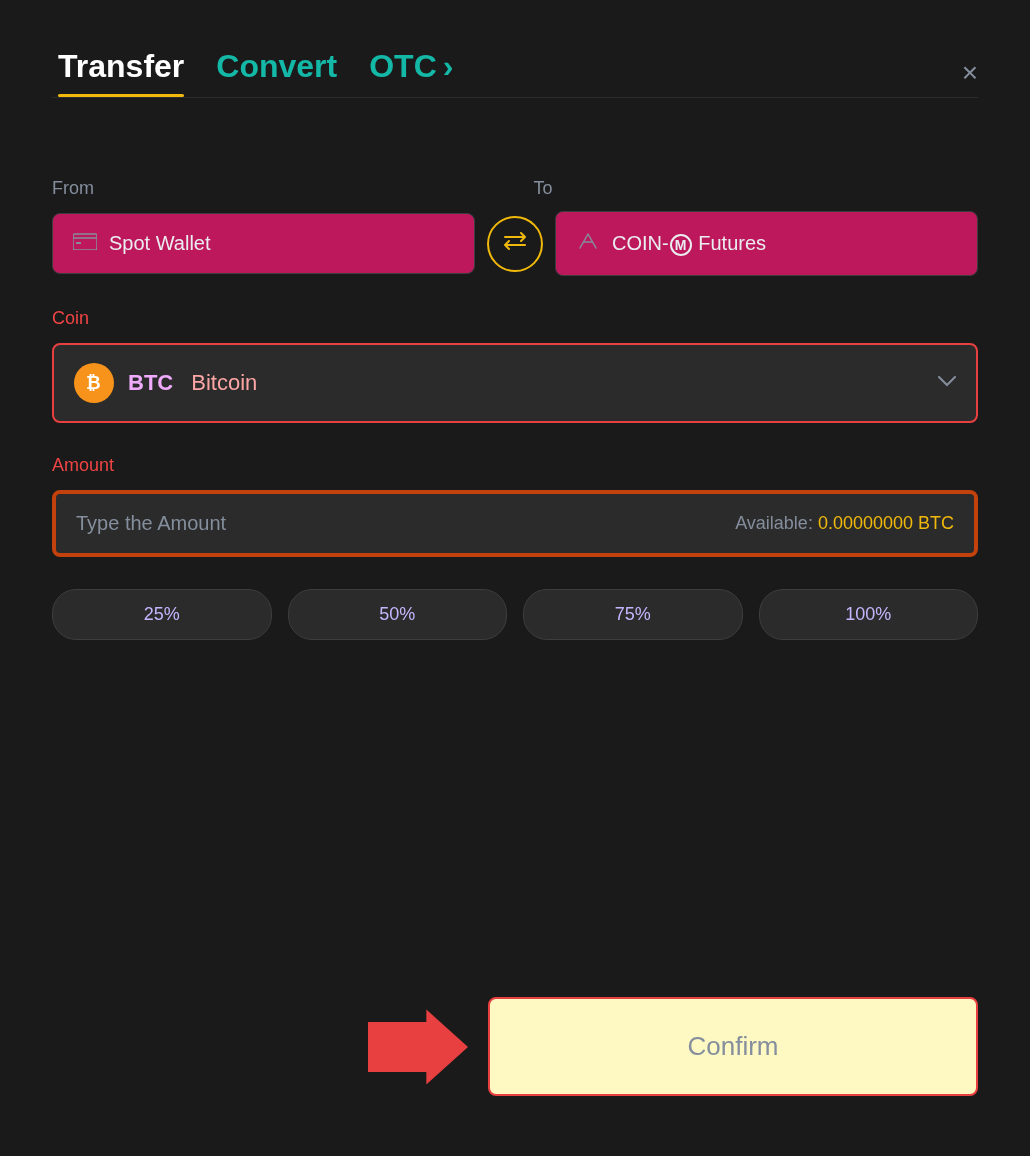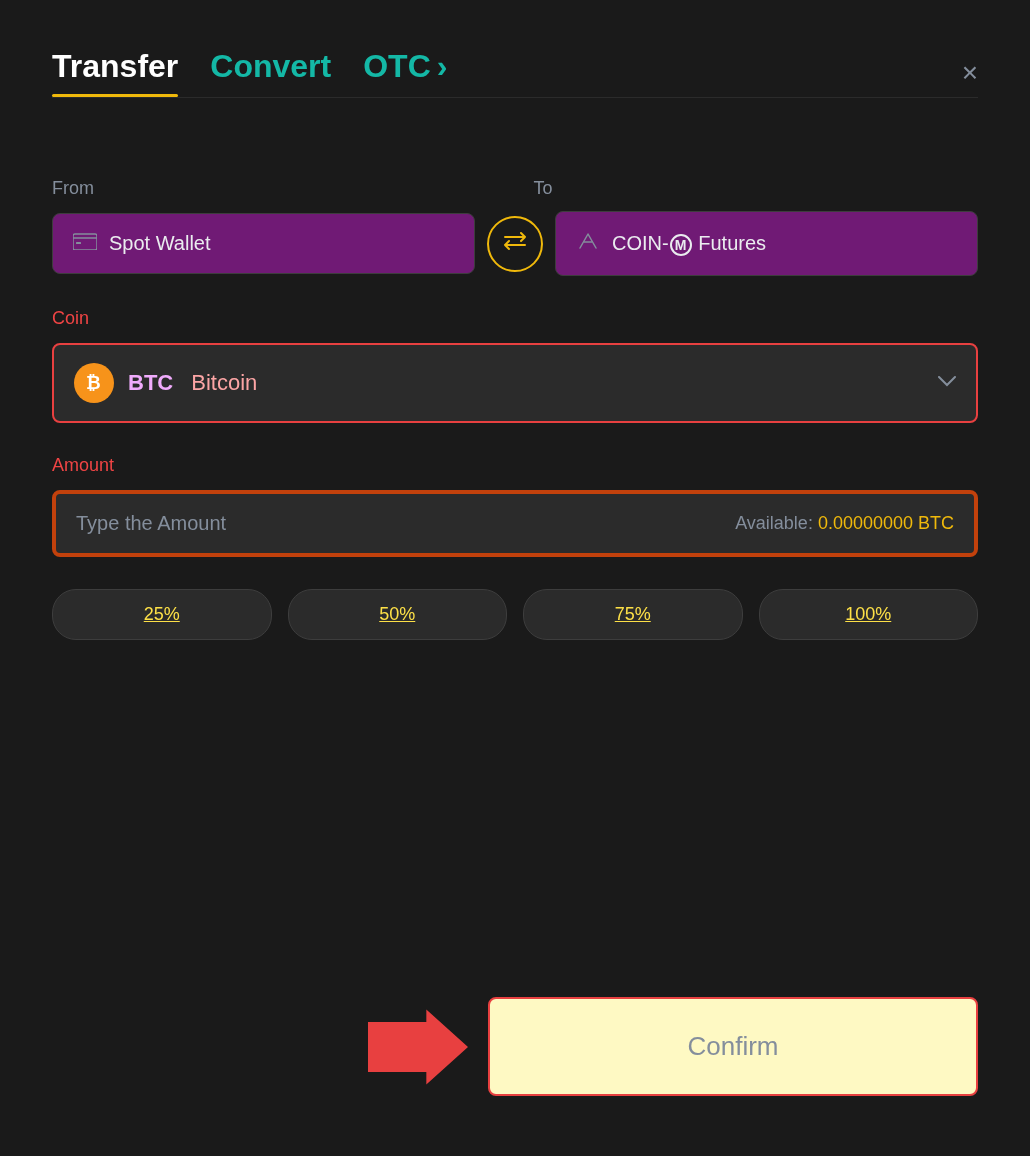--- a/index.html
+++ b/index.html
@@ -22,20 +22,21 @@
       display: flex;
       flex-direction: column;
     }
 
     
     .header {
       display: flex;
       align-items: center;
       gap: 32px;
       margin-bottom: 0;
+      margin-left: 6px;
     }
 
     .header-tab {
       font-size: 32px;
       font-weight: 700;
       color: #fff;
       cursor: pointer;
       padding-bottom: 12px;
       position: relative;
     }
@@ -105,21 +106,21 @@
     }
 
     .from-to-inputs {
       display: flex;
       align-items: center;
       gap: 12px;
     }
 
     .wallet-box {
       flex: 1;
-      background: #701a75;
+      background: #be185d;
       border: 1px solid #3d3d3d;
       border-radius: 8px;
       padding: 18px 20px;
       display: flex;
       align-items: center;
       gap: 12px;
       cursor: pointer;
     }
 
     .wallet-icon {
@@ -251,24 +252,23 @@
       margin-bottom: 60px;
     }
 
     .pct-btn {
       flex: 1;
       background: #2b2b2b;
       border: 1px solid #3d3d3d;
       border-radius: 24px;
       padding: 14px 0;
       font-size: 18px;
-      color: #fde047;
+      color: #c4b5fd;
       cursor: pointer;
       text-align: center;
-      text-decoration: underline;
     }
 
     
     .bottom-area {
       display: flex;
       align-items: center;
       margin-top: auto;
       padding-top: 20px;
     }
 

